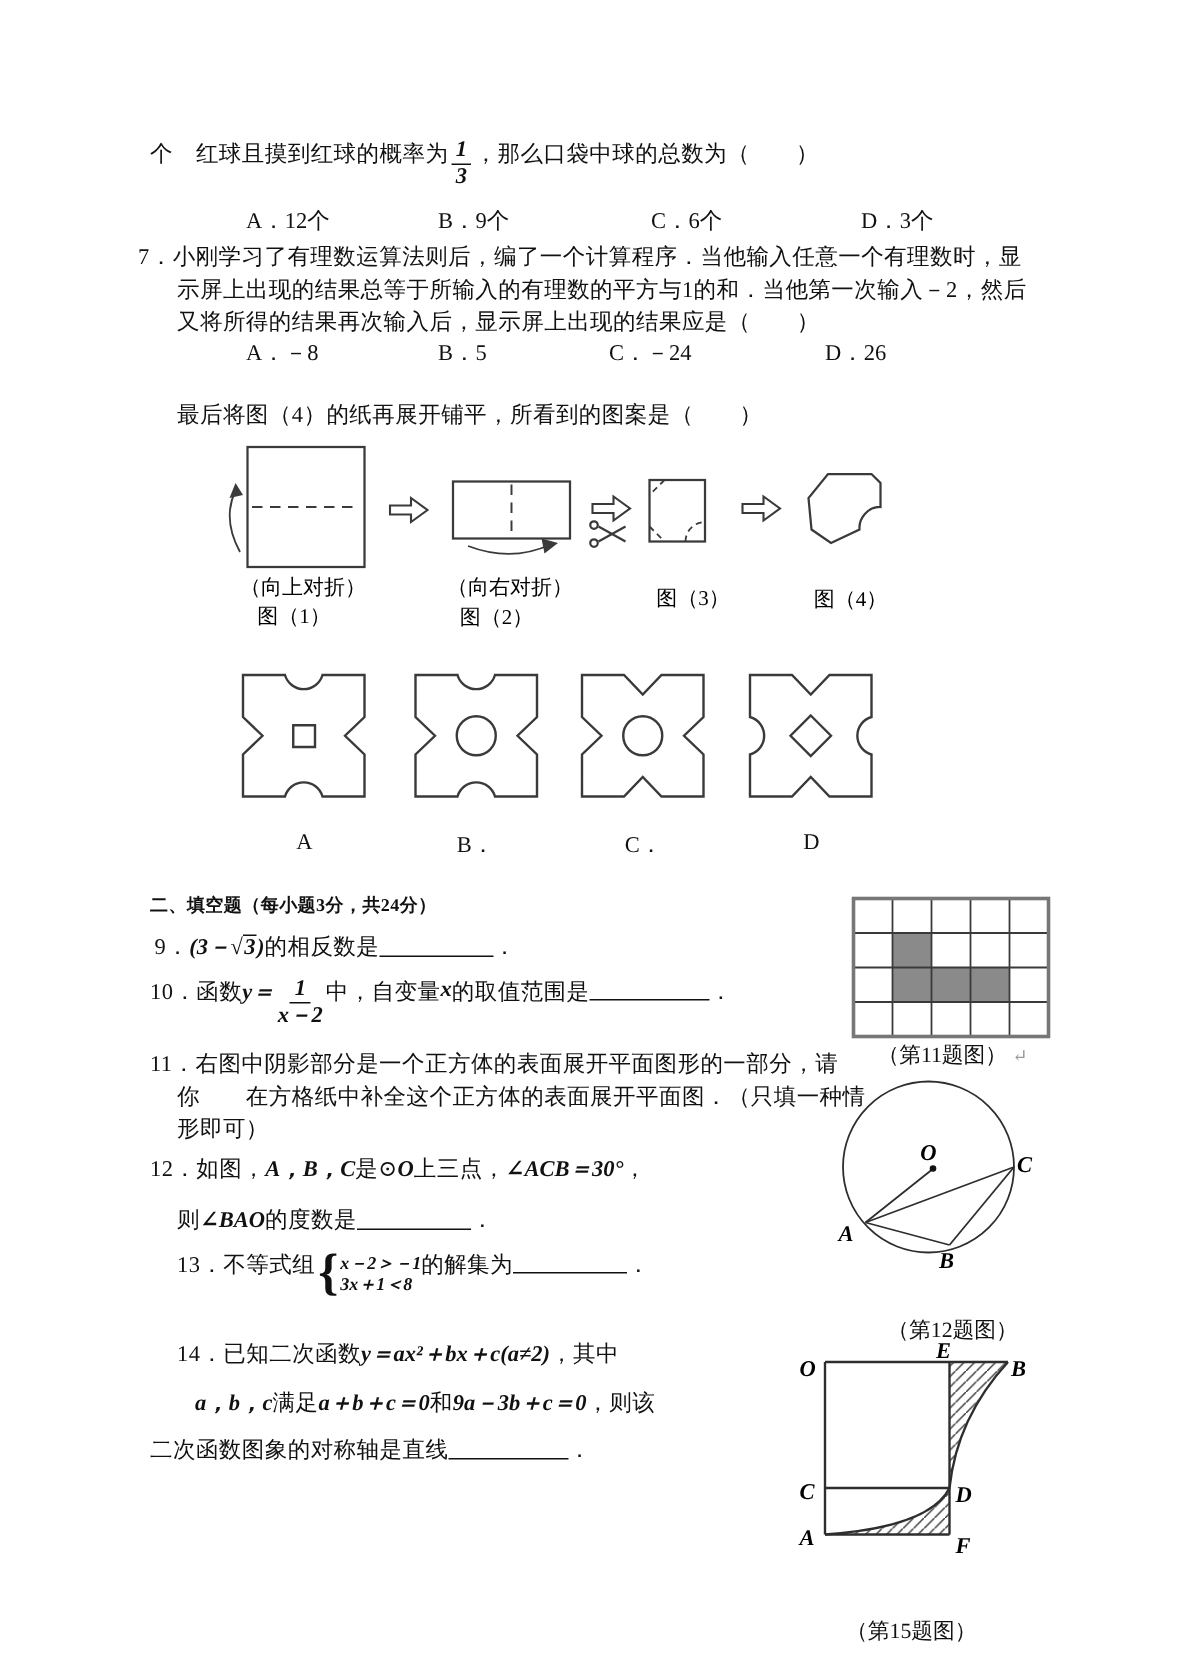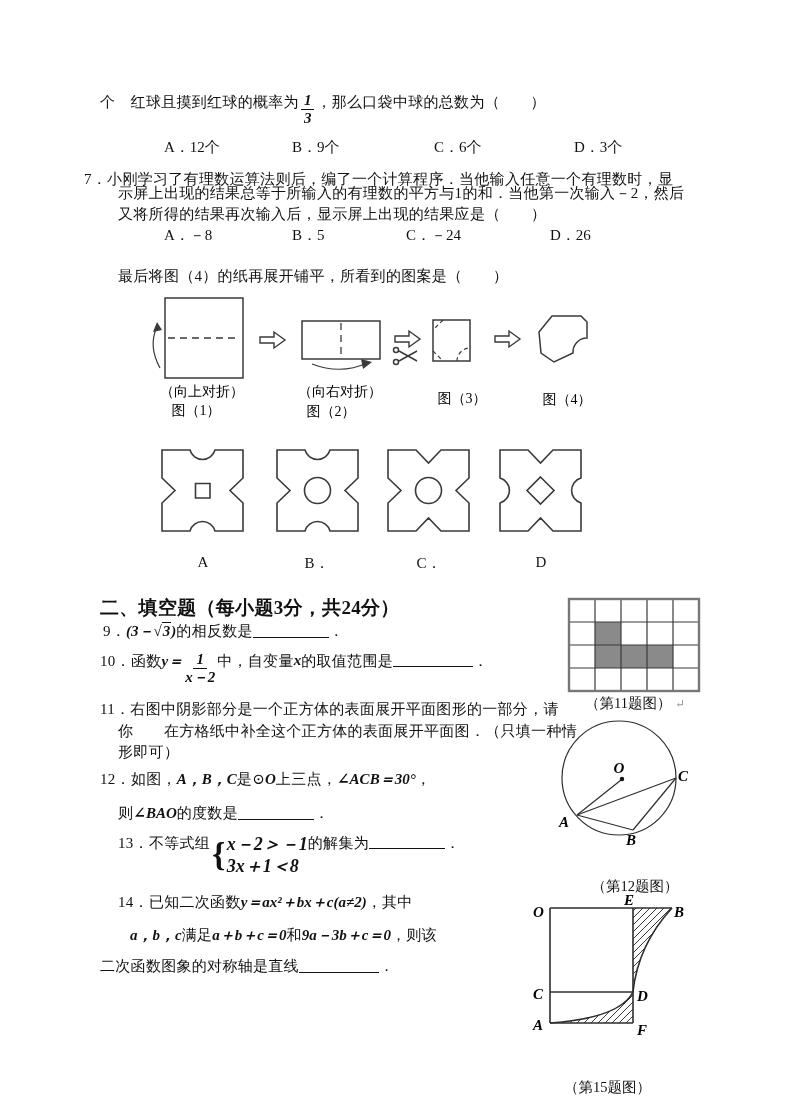--- a/index.html
+++ b/index.html
@@ -9,22 +9,22 @@
   .math{font-family:"Liberation Serif","DejaVu Serif",serif;font-style:italic;font-weight:bold;letter-spacing:0;}
   .opt{position:absolute;white-space:nowrap;margin-left:34px;}
   .blank{display:inline-block;border-bottom:1.2px solid #111;height:14px;vertical-align:-2px;}
   .frac{display:inline-flex;flex-direction:column;align-items:center;vertical-align:middle;line-height:1;margin:0 2px;}
   .frac .num{border-bottom:1.4px solid #111;padding:0 3px 1px;}
   .frac .den{padding-top:1px;}
   .rad{border-top:1.4px solid #111;padding:0 1px;}
   .sqrt{font-style:normal;}
   .sys{display:inline-flex;align-items:center;}
   .brace{font-size:34px;font-weight:bold;line-height:.9;margin:0 1px 0 2px;}
-  .syscol{display:inline-flex;flex-direction:column;line-height:1.2;font-size:18px;}
-  .heading{font-weight:bold;font-size:19px;}
+  .syscol{display:inline-flex;flex-direction:column;line-height:1.2;font-size:12px;}
+  .heading{font-weight:bold;font-size:12px;}
   .caption{position:absolute;text-align:center;font-size:14.5px;white-space:nowrap;}
   .retmark{color:#999;font-size:12px;}
   .figlabel{position:absolute;transform:translateX(-50%);font-size:15px;}
   .vcenter{display:flex;align-items:flex-start;}
   svg{position:absolute;overflow:visible;}
   svg text{font-family:"Liberation Serif","DejaVu Serif",serif;}
   svg .cn{font-size:14px;}
   svg .mlabel{font-size:15px;font-style:italic;font-weight:bold;}
 </style>
 </head>
@@ -38,21 +38,21 @@
       <span class="num">1</span>
       <span class="den">3</span>
     </span>
     <span>，那么口袋中球的总数为（　　）</span>
   </div>
   <span class="opt" style="left:130px;top:138px;">A．12个</span>
   <span class="opt" style="left:258px;top:138px;">B．9个</span>
   <span class="opt" style="left:400px;top:138px;">C．6个</span>
   <span class="opt" style="left:540px;top:138px;">D．3个</span>
 
-  <div class="line" style="left:84px;top:162px;margin-top:8px;">7．小刚学习了有理数运算法则后，编了一个计算程序．当他输入任意一个有理数时，显</div>
+  <div class="line" style="left:92px;top:162px;">7．小刚学习了有理数运算法则后，编了一个计算程序．当他输入任意一个有理数时，显</div>
   <div class="line" style="left:118px;top:184px;">示屏上出现的结果总等于所输入的有理数的平方与1的和．当他第一次输入－2，然后</div>
   <div class="line" style="left:118px;top:205px;">又将所得的结果再次输入后，显示屏上出现的结果应是（　　）</div>
   <span class="opt" style="left:130px;top:226px;">A．－8</span>
   <span class="opt" style="left:258px;top:226px;">B．5</span>
   <span class="opt" style="left:372px;top:226px;">C．－24</span>
   <span class="opt" style="left:516px;top:226px;">D．26</span>
 
   <div class="line" style="left:118px;top:267px;">最后将图（4）的纸再展开铺平，所看到的图案是（　　）</div>
 
   <svg style="left:140px;top:296px;" width="480" height="138" viewBox="0 0 480 138">

